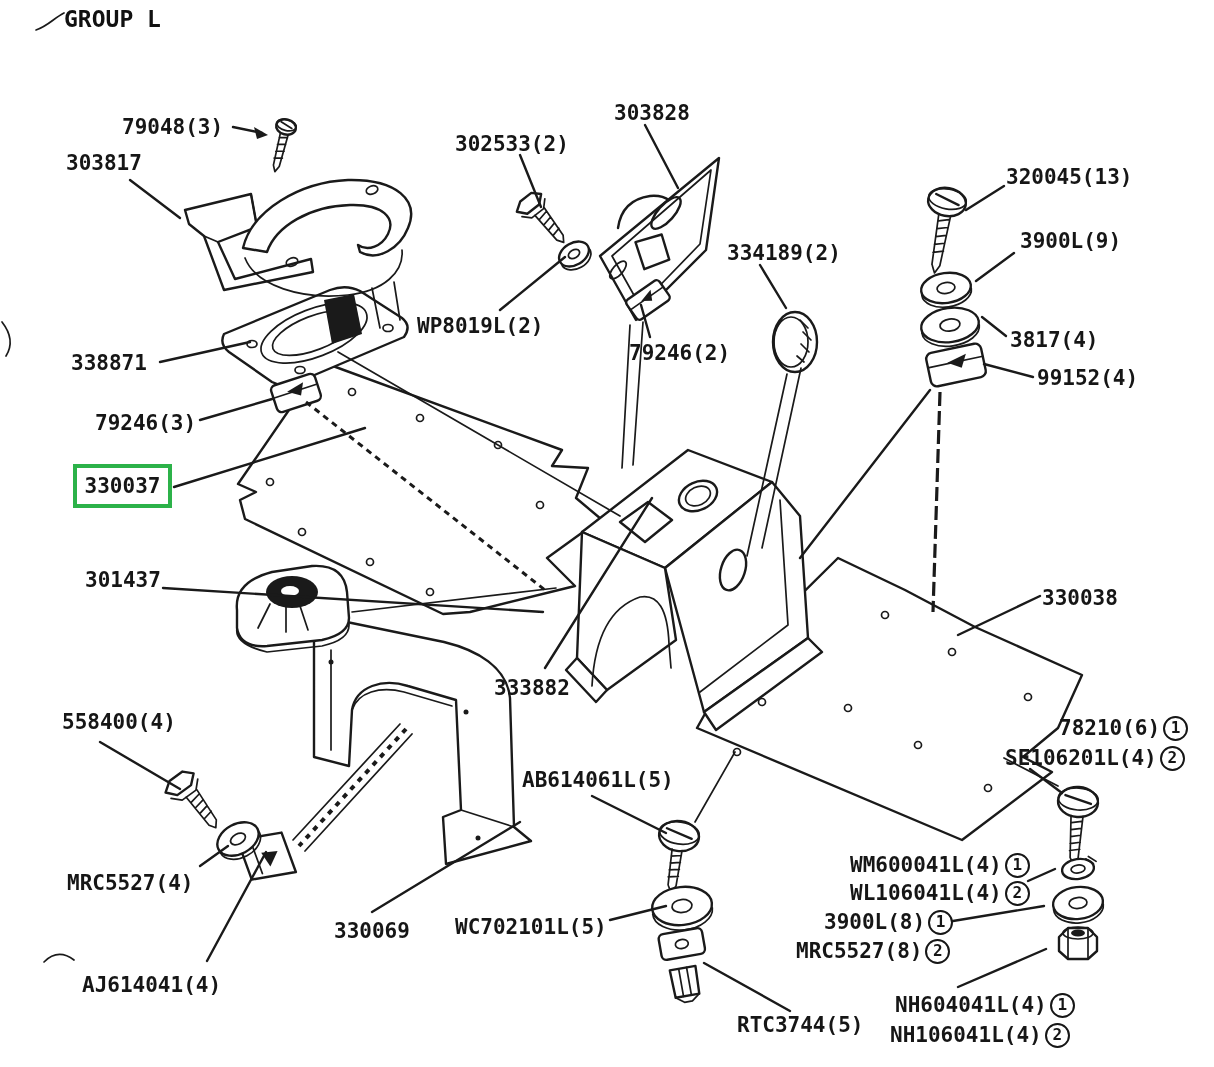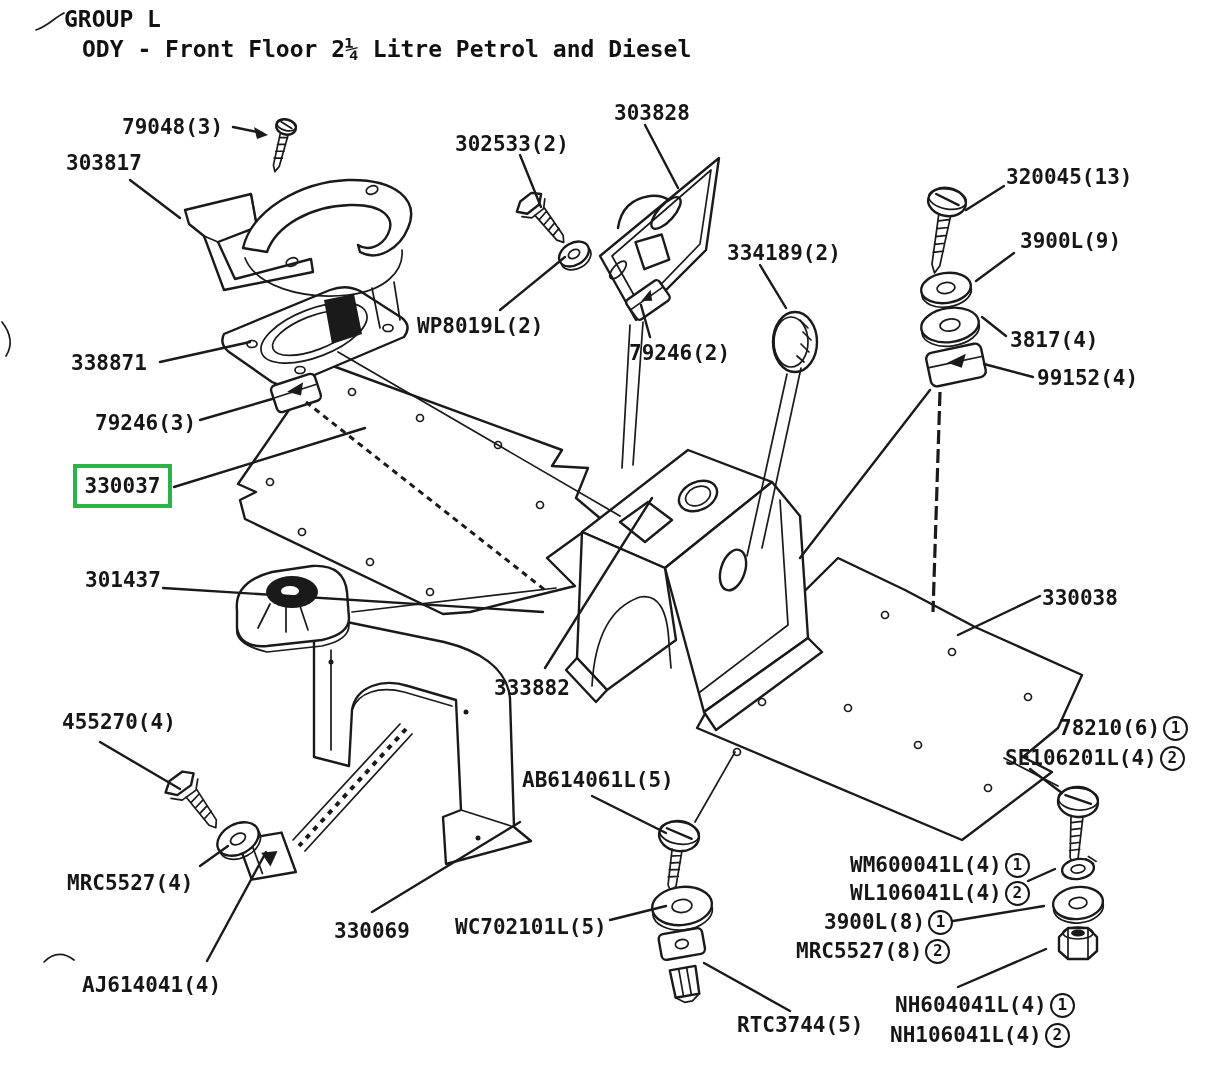--- a/index.html
+++ b/index.html
@@ -280,21 +280,20 @@
     <line x1="953" y1="921" x2="1044" y2="906"></line>
     <line x1="372" y1="912" x2="520" y2="822"></line>
     <line x1="610" y1="920" x2="666" y2="906"></line>
     <line x1="207" y1="961" x2="266" y2="852"></line>
     <line x1="790" y1="1011" x2="704" y2="963"></line>
     <line x1="958" y1="987" x2="1046" y2="949"></line>
   </g>
 </svg>
 
 <div class="title" style="left:64px;top:6px">GROUP L</div>
-<div class="title" style="left:82px;top:36px">ODY - Front Floor 2¼ Litre Petrol and Diesel</div>
 
 <div class="lbl" style="left:122px;top:114px">79048(3)</div>
 <div class="lbl" style="left:66px;top:150px">303817</div>
 <div class="lbl" style="left:455px;top:131px">302533(2)</div>
 <div class="lbl" style="left:614px;top:100px">303828</div>
 <div class="lbl" style="left:727px;top:240px">334189(2)</div>
 <div class="lbl" style="left:1006px;top:164px">320045(13)</div>
 <div class="lbl" style="left:1020px;top:228px">3900L(9)</div>
 <div class="lbl" style="left:417px;top:313px">WP8019L(2)</div>
 <div class="lbl" style="left:629px;top:340px">79246(2)</div>
@@ -303,21 +302,21 @@
 <div class="lbl" style="left:71px;top:350px">338871</div>
 <div class="lbl" style="left:95px;top:410px">79246(3)</div>
 
 <div class="hlbox" id="hlbox" style="border-color: rgb(44, 178, 73);">
   <span class="lbl" style="position:static">330037</span>
 </div>
 
 <div class="lbl" style="left:85px;top:567px">301437</div>
 <div class="lbl" style="left:494px;top:675px">333882</div>
 <div class="lbl" style="left:1042px;top:585px">330038</div>
-<div class="lbl" style="left:62px;top:709px">455270(4)</div>
+<div class="lbl" style="left:62px;top:709px">558400(4)</div>
 
 <div class="lbl" style="left:1059px;top:715px">
   <span>78210(6)</span>
   <span class="circ">1</span>
 </div>
 <div class="lbl" style="left:1005px;top:745px">
   <span>SE106201L(4)</span>
   <span class="circ">2</span>
 </div>
 

